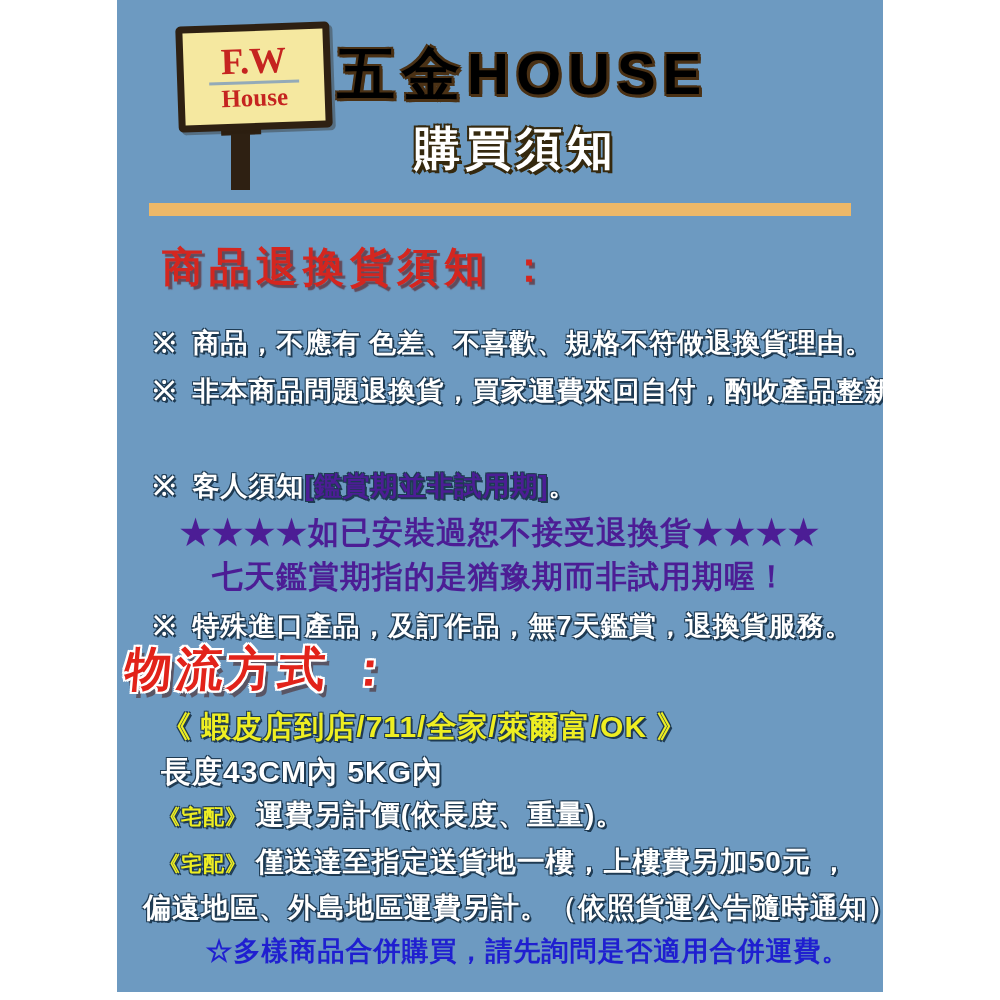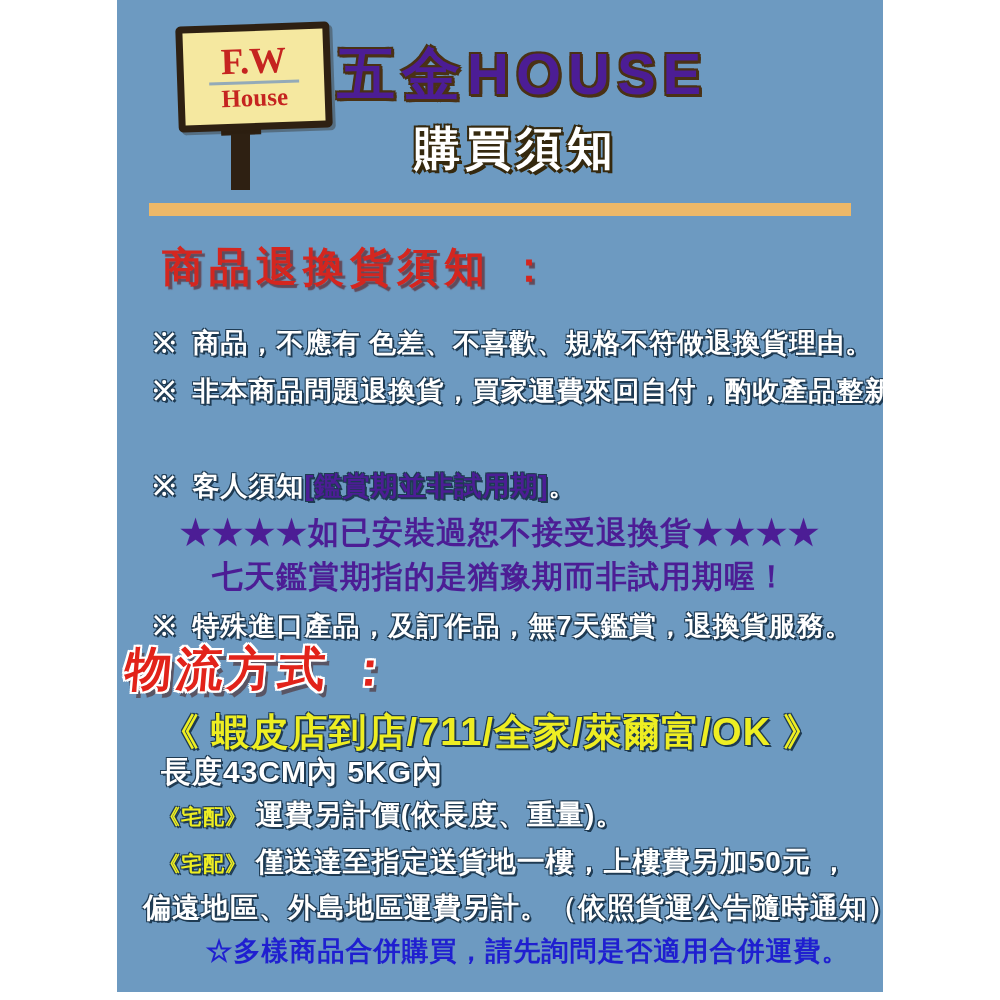--- a/index.html
+++ b/index.html
@@ -28,21 +28,21 @@
   .sign .house{
     font-family:"Liberation Serif",serif;font-weight:bold;font-size:25px;
     color:#c52420;line-height:1.15;
   }
   .post-stub{position:absolute;left:104px;top:121px;width:40px;height:14px;background:#2e2012;transform:rotate(-2deg);}
   .post{position:absolute;left:114px;top:130px;width:19px;height:60px;background:#2e2012;}
 
   
   .title{
     left:220px;top:36px;font-size:58px;font-weight:bold;letter-spacing:7px;
-    color:#4c1d95;
+    color:#000000;
     text-shadow:3px 3px 0 #4a3115,-2px -2px 0 #4a3115,2px -2px 0 #4a3115,-2px 2px 0 #4a3115,2px 2px 0 #4a3115,0 3px 0 #4a3115,3px 0 0 #4a3115;
   }
   .subtitle{
     left:297px;top:118px;font-size:46px;font-weight:bold;letter-spacing:5px;
     color:#ffffff;
     text-shadow:3px 3px 0 #35290f,-2px -2px 0 #35290f,2px -2px 0 #35290f,-2px 2px 0 #35290f,2px 2px 0 #35290f;
   }
   .divider{left:32px;top:203px;width:702px;height:13px;background:#edb868;}
 
   
@@ -57,21 +57,21 @@
   }
 
   
   .wtext{
     font-size:27px;font-weight:bold;letter-spacing:1px;color:#ffffff;
     text-shadow:2px 2px 0 #1e3a52,-1px -1px 0 #1e3a52,1px -1px 0 #1e3a52,-1px 1px 0 #1e3a52,1px 1px 0 #1e3a52;
   }
   .marker{display:inline-block;margin-right:16px;}
   .tan{color:#4c1d95;}
   .ytext{
-    font-size:38px;font-weight:bold;letter-spacing:1px;color:#eeee22;
+    font-size:30px;font-weight:bold;letter-spacing:1px;color:#eeee22;
     text-shadow:2px 2px 0 #1e3a52,-1px -1px 0 #1e3a52,1px -1px 0 #1e3a52,-1px 1px 0 #1e3a52,1px 1px 0 #1e3a52;
   }
   .yprefix{
     font-size:21px;font-weight:bold;color:#eeee22;
     text-shadow:2px 2px 0 #1e3a52,-1px -1px 0 #1e3a52,1px -1px 0 #1e3a52,-1px 1px 0 #1e3a52,1px 1px 0 #1e3a52;
   }
   .btext{
     font-family:"Liberation Serif",serif;font-weight:bold;font-size:31px;
     color:#4c1d95;letter-spacing:1px;left:0;width:100%;text-align:center;
   }

